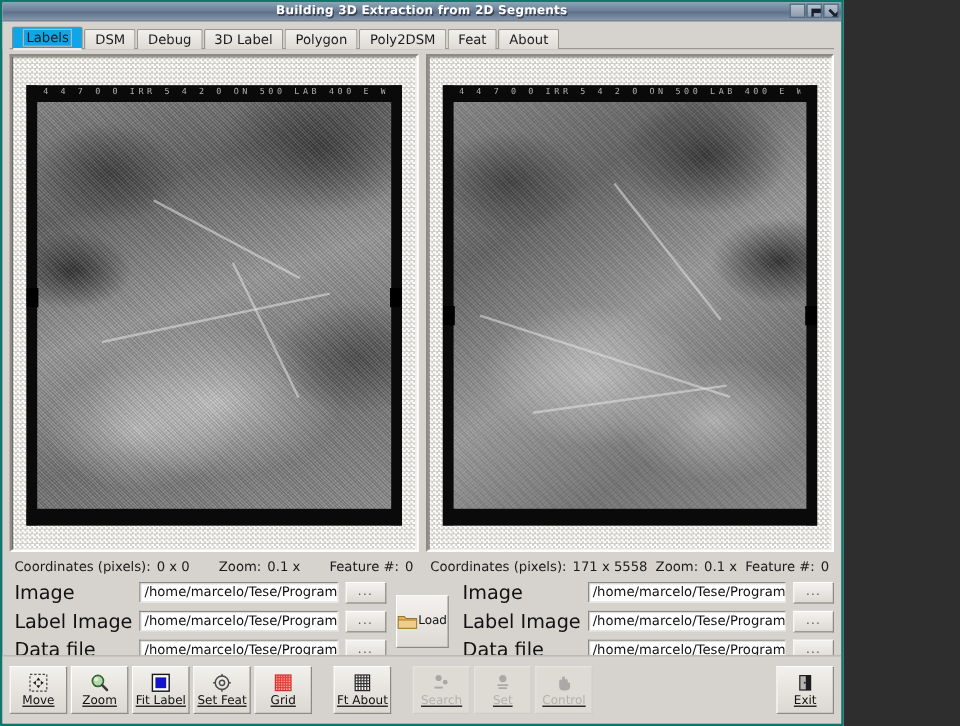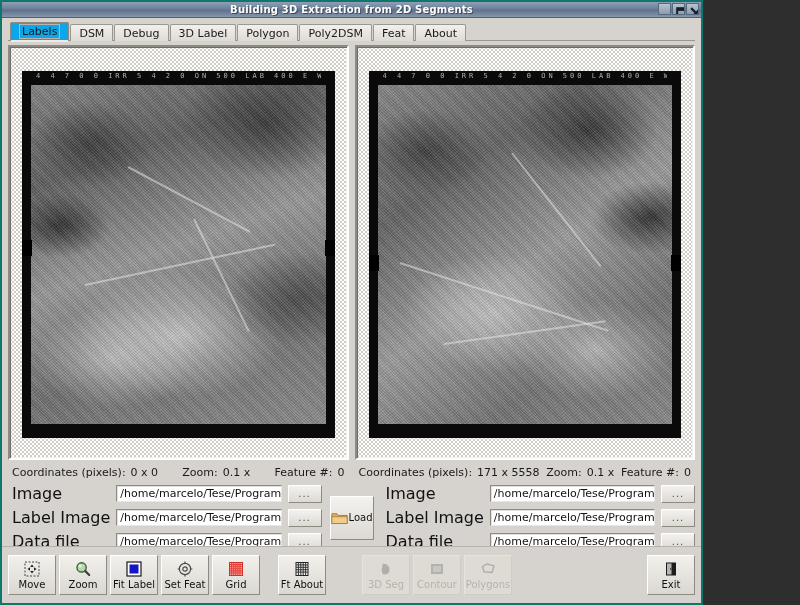--- a/index.html
+++ b/index.html
@@ -325,20 +325,21 @@
     background: linear-gradient(to bottom, #f2f0ec, #dbd8d2);
     border: 1px solid;
     border-color: #ffffff #8d8a84 #8d8a84 #ffffff;
     display: flex;
     flex-direction: column;
     align-items: center;
     justify-content: center;
     gap: 2px;
     cursor: pointer;
     box-sizing: border-box;
+    text-decoration: underline;
   }
   .tb-btn .lbl { font-size: 10px; color: #111; line-height: 10px; }
   .tb-btn.disabled {
     background: #dedbd5;
     border-color: #e6e3de #cfccc6 #cfccc6 #e6e3de;
     cursor: default;
   }
   .tb-btn.disabled .lbl { color: #b5b2ac; }
   .tb-btn.disabled .ic { opacity: 0.30; }
   .tb-spacer { flex: 1 1 auto; }
@@ -552,46 +553,48 @@
             <path d="M5.4 2.5 V15.5 M7.8 2.5 V15.5 M10.2 2.5 V15.5 M12.6 2.5 V15.5"></path>
             <path d="M3 4.9 H15 M3 7.3 H15 M3 9.7 H15 M3 12.1 H15"></path>
           </g>
         </svg>
         <span class="lbl">Ft About</span>
       </div>
     </div>
 
     <div class="tb-gap"></div>
 
-
-    <div class="tb-gap"></div>
-
     <div class="tb-group">
       <div class="tb-btn disabled">
         <svg class="ic" viewBox="0 0 18 18">
-          <path d="M6 3.5 Q13 4.5 12.5 10 Q12 15 6.5 14.5 Q4 12 5 8 Z" fill="#4a4a4a"></path>
-        </svg>
-        <span class="lbl">3D Seg</span>
+          <circle cx="6.5" cy="5" r="2.6" fill="#3a3a3a"></circle>
+          <circle cx="12" cy="8.5" r="2" fill="#3a3a3a"></circle>
+          <path d="M3 13 h7" stroke="#3a3a3a" stroke-width="1.6"></path>
+        </svg>
+        <span class="lbl">Search</span>
       </div>
 
       <div class="tb-btn disabled">
         <svg class="ic" viewBox="0 0 18 18">
-          <rect x="3" y="4" width="12" height="10" fill="#555"></rect>
-          <rect x="5" y="6" width="8" height="6" fill="#9a9a9a"></rect>
-        </svg>
-        <span class="lbl">Contour</span>
+          <circle cx="9" cy="5.5" r="3" fill="#3a3a3a"></circle>
+          <path d="M4.5 11 h9 M5.5 13.5 h7" stroke="#3a3a3a" stroke-width="1.4"></path>
+        </svg>
+        <span class="lbl">Set</span>
       </div>
 
       <div class="tb-btn disabled">
         <svg class="ic" viewBox="0 0 18 18">
-          <path d="M3.5 6.5 L8 4 L15 6 L13 12.5 L5 12 Z" fill="none" stroke="#3a3a3a" stroke-width="1.3"></path>
-        </svg>
-        <span class="lbl">Polygons</span>
-      </div>
-    </div>
+          <path d="M5 12 V7.5 a1.2 1.2 0 0 1 2.4 0 V5 a1.2 1.2 0 0 1 2.4 0 v1.6 a1.2 1.2 0 0 1 2.3 0 V9 a1.2 1.2 0 0 1 2 .8 v2.2 c0 2-1.6 3.4-3.6 3.4 H8.4 C6.4 15.4 5 14 5 12 Z" fill="#3a3a3a"></path>
+        </svg>
+        <span class="lbl">Control</span>
+      </div>
+    </div>
+
+    <div class="tb-gap"></div>
+
 
     <div class="tb-spacer"></div>
 
     <div class="tb-group">
       <div class="tb-btn">
         <svg class="ic" viewBox="0 0 18 18">
           <rect x="4" y="2.5" width="10" height="13" fill="#1c1c1c"></rect>
           <rect x="5" y="3.5" width="4.5" height="11" fill="#b5b5b5"></rect>
           <circle cx="8.6" cy="9" r="0.8" fill="#2a2a2a"></circle>
         </svg>

